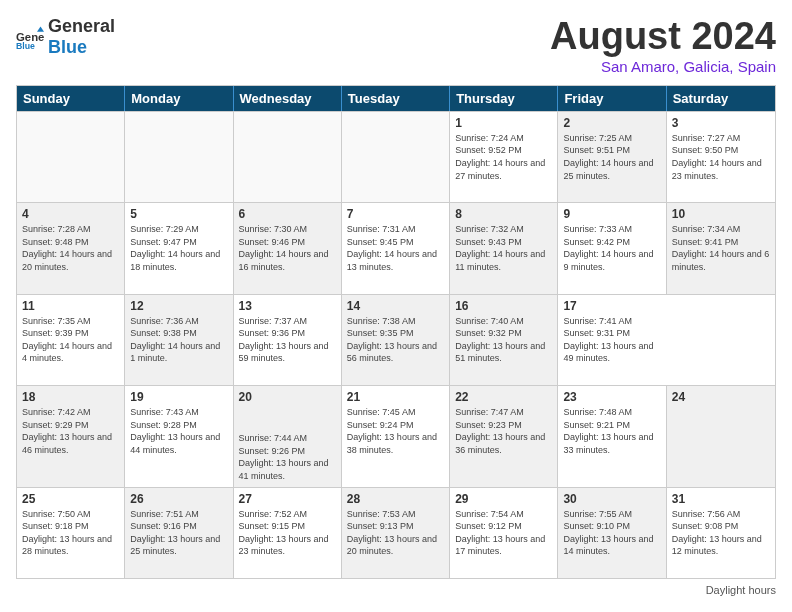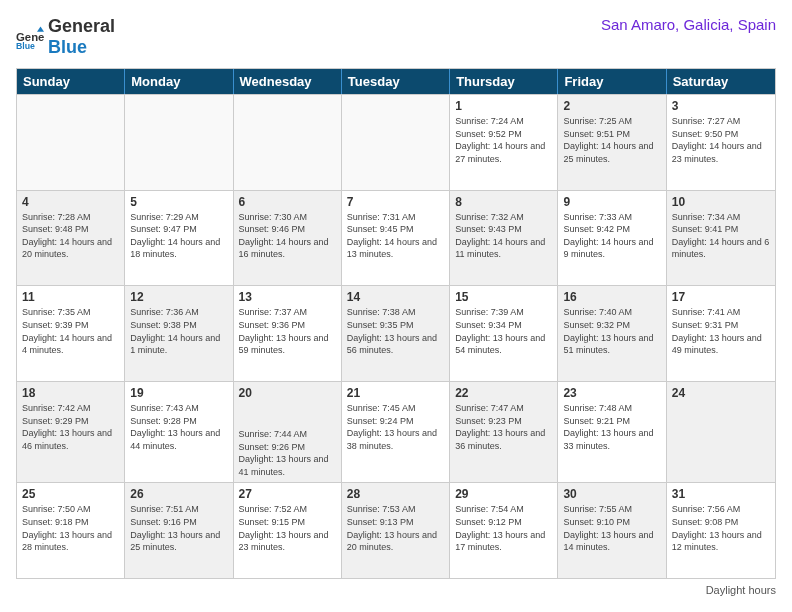--- a/index.html
+++ b/index.html
@@ -127,20 +127,21 @@
       </svg>
       <div>
         <div style="display:flex;gap:0;">
           <span class="logo-text-general">General</span>
           <span style="width:2px"></span>
         </div>
         <div><span class="logo-text-blue">Blue</span></div>
       </div>
     </div>
     <div class="title-block">
+      <div class="main-title">August 2024</div>
       <div class="subtitle">San Amaro, Galicia, Spain</div>
     </div>
   </div>
 
   <div class="calendar">
     <div class="cal-header-row" id="cal-header">
         <div class="cal-header-cell">Sunday</div>
         <div class="cal-header-cell">Monday</div>
         <div class="cal-header-cell">Wednesday</div>
         <div class="cal-header-cell">Tuesday</div>
@@ -235,26 +236,20 @@
             <div class="day-info" style="white-space: pre-line;">Sunrise: 7:37 AM
 Sunset: 9:36 PM
 Daylight: 13 hours and 59 minutes.</div>
           </div>
           <div class="cal-cell shaded">
             <div class="day-num">14</div>
             <div class="day-info" style="white-space: pre-line;">Sunrise: 7:38 AM
 Sunset: 9:35 PM
 Daylight: 13 hours and 56 minutes.</div>
           </div>
-          <div class="cal-cell">
-            <div class="day-num">15</div>
-            <div class="day-info" style="white-space: pre-line;">Sunrise: 7:39 AM
-Sunset: 9:34 PM
-Daylight: 13 hours and 54 minutes.</div>
-          </div>
           <div class="cal-cell shaded">
             <div class="day-num">16</div>
             <div class="day-info" style="white-space: pre-line;">Sunrise: 7:40 AM
 Sunset: 9:32 PM
 Daylight: 13 hours and 51 minutes.</div>
           </div>
           <div class="cal-cell">
             <div class="day-num">17</div>
             <div class="day-info" style="white-space: pre-line;">Sunrise: 7:41 AM
 Sunset: 9:31 PM

